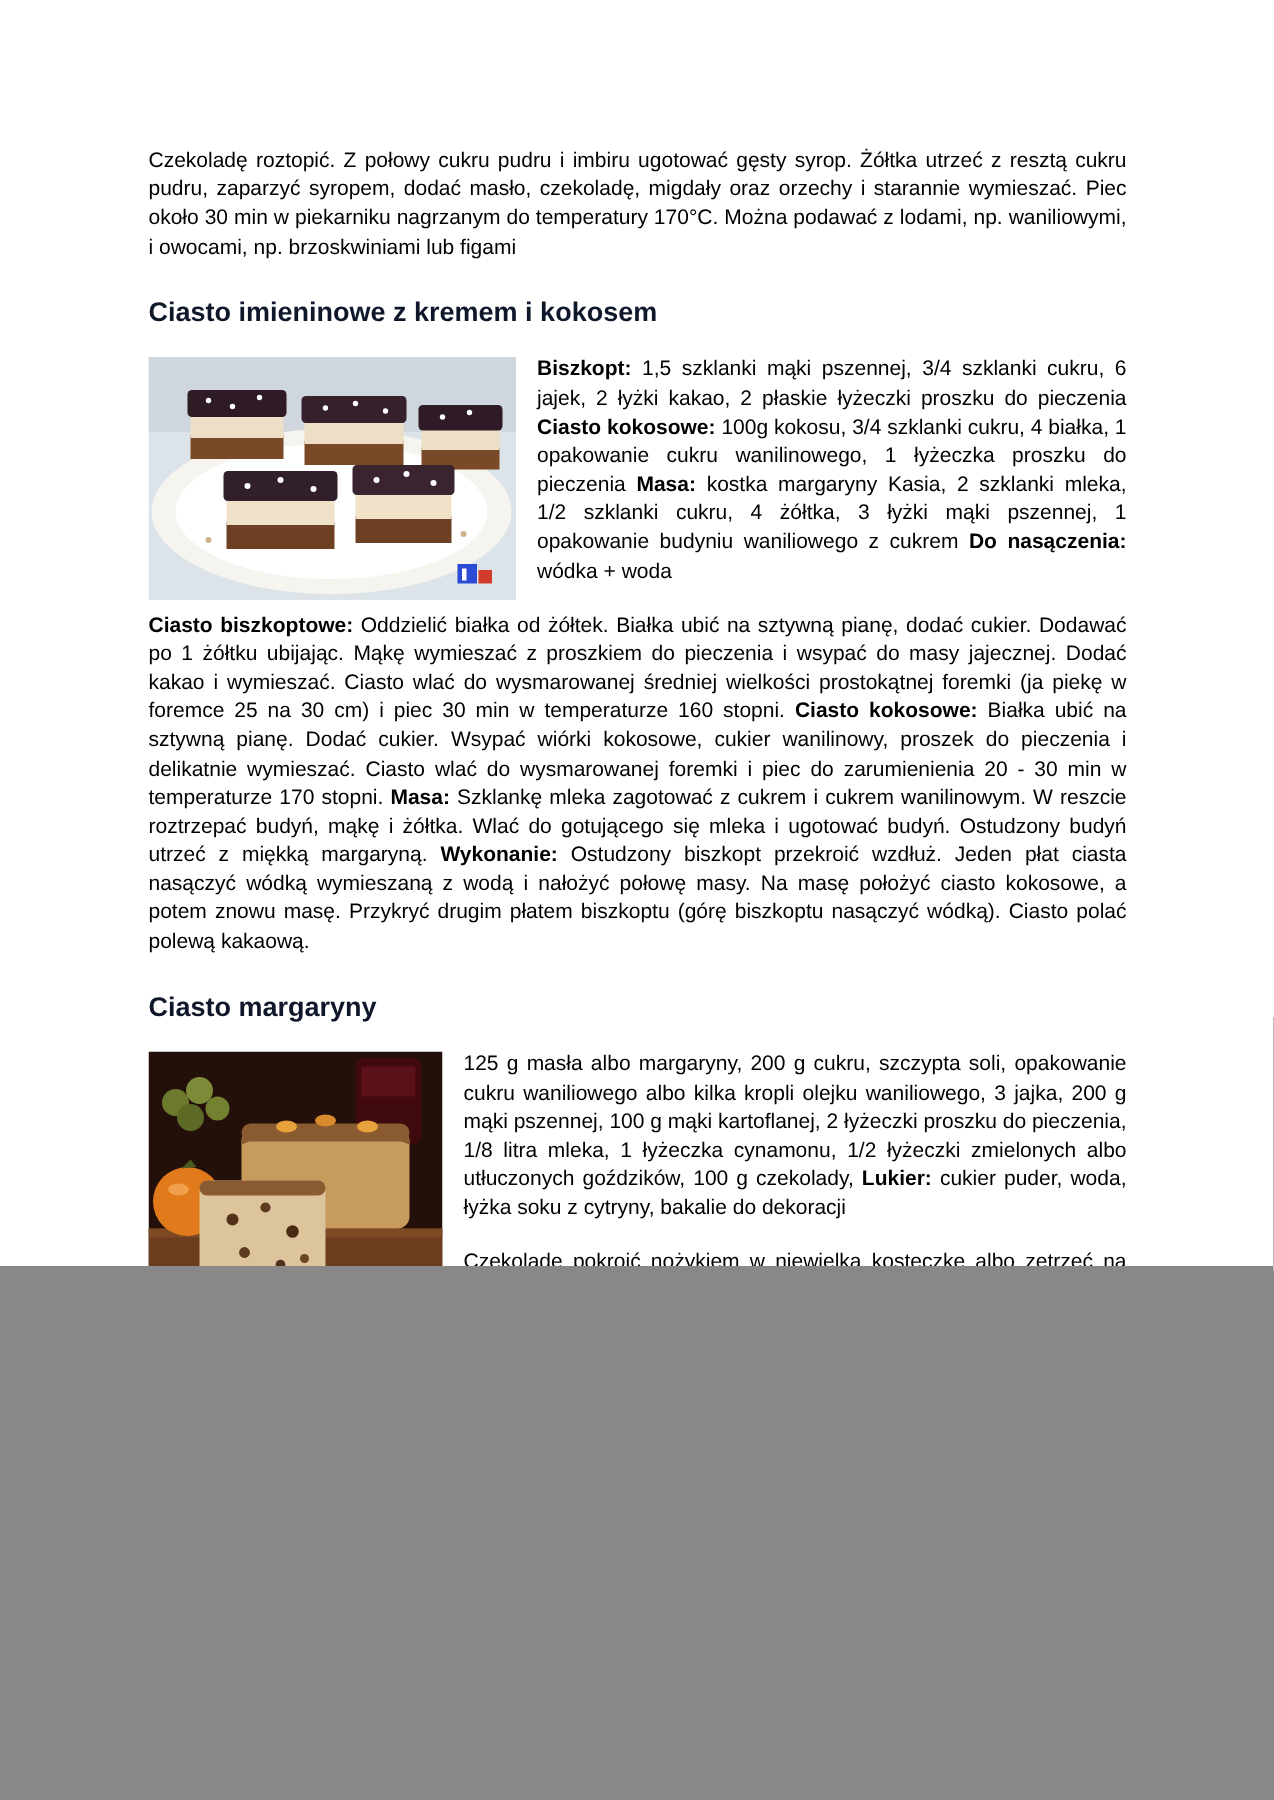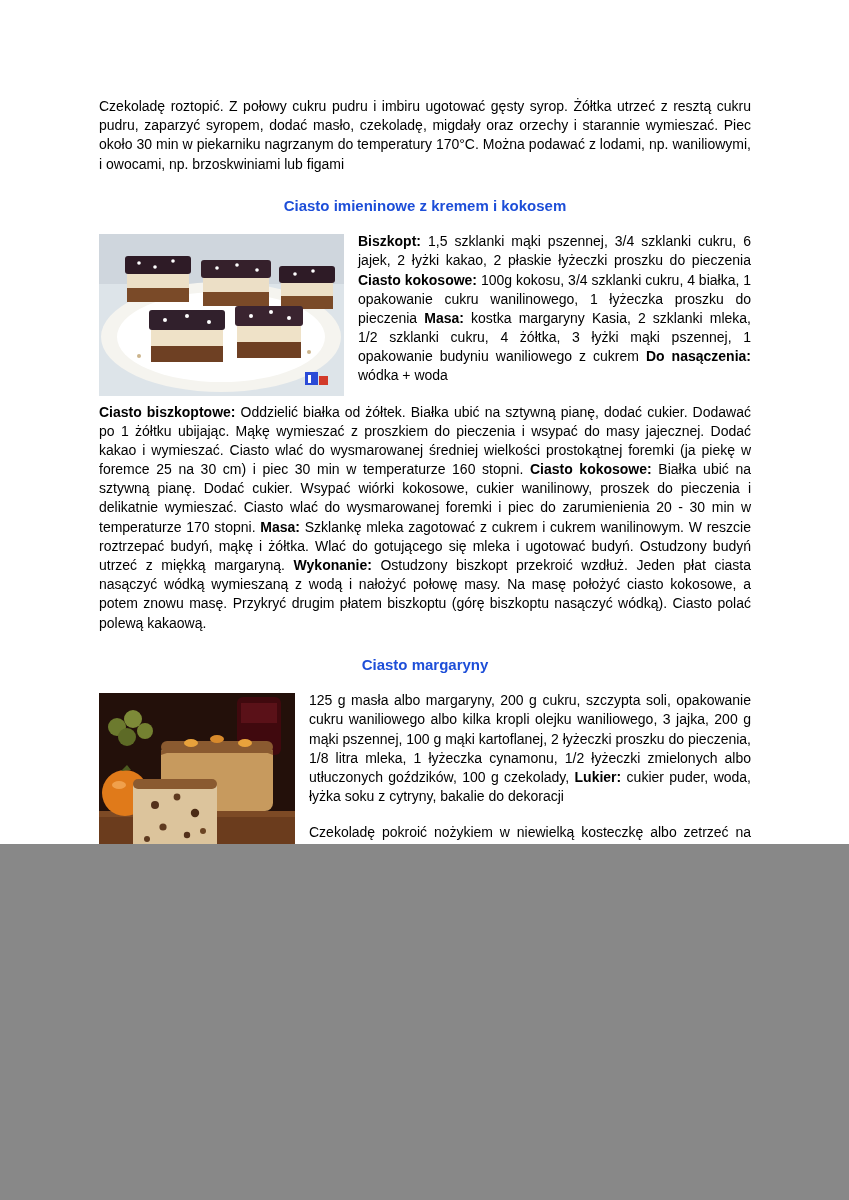--- a/index.html
+++ b/index.html
@@ -19,24 +19,24 @@
     left:99px; top:97px;
     width:652px;
     text-align:justify;
   }
   p.para{margin:0;}
   p.body{margin-top:17px;}
   p.clear{clear:left;}
   h2.heading{
     clear:both;
     margin:22px 0 16px 0;
-    font-size:15px;
+    font-size:18px;
     font-weight:bold;
-    color:#1d4ed8;
-    text-align:center;
+    color:#0f172a;
+    text-align:left;
   }
   .photo{
     float:left;
     margin:2px 14px 6px 0;
     line-height:0;
   }
   .photo1{width:245px;height:162px;}
   .photo2{width:196px;height:177px;}
   .photo svg{width:100%;height:100%;display:block;}
   b{font-weight:bold;}

